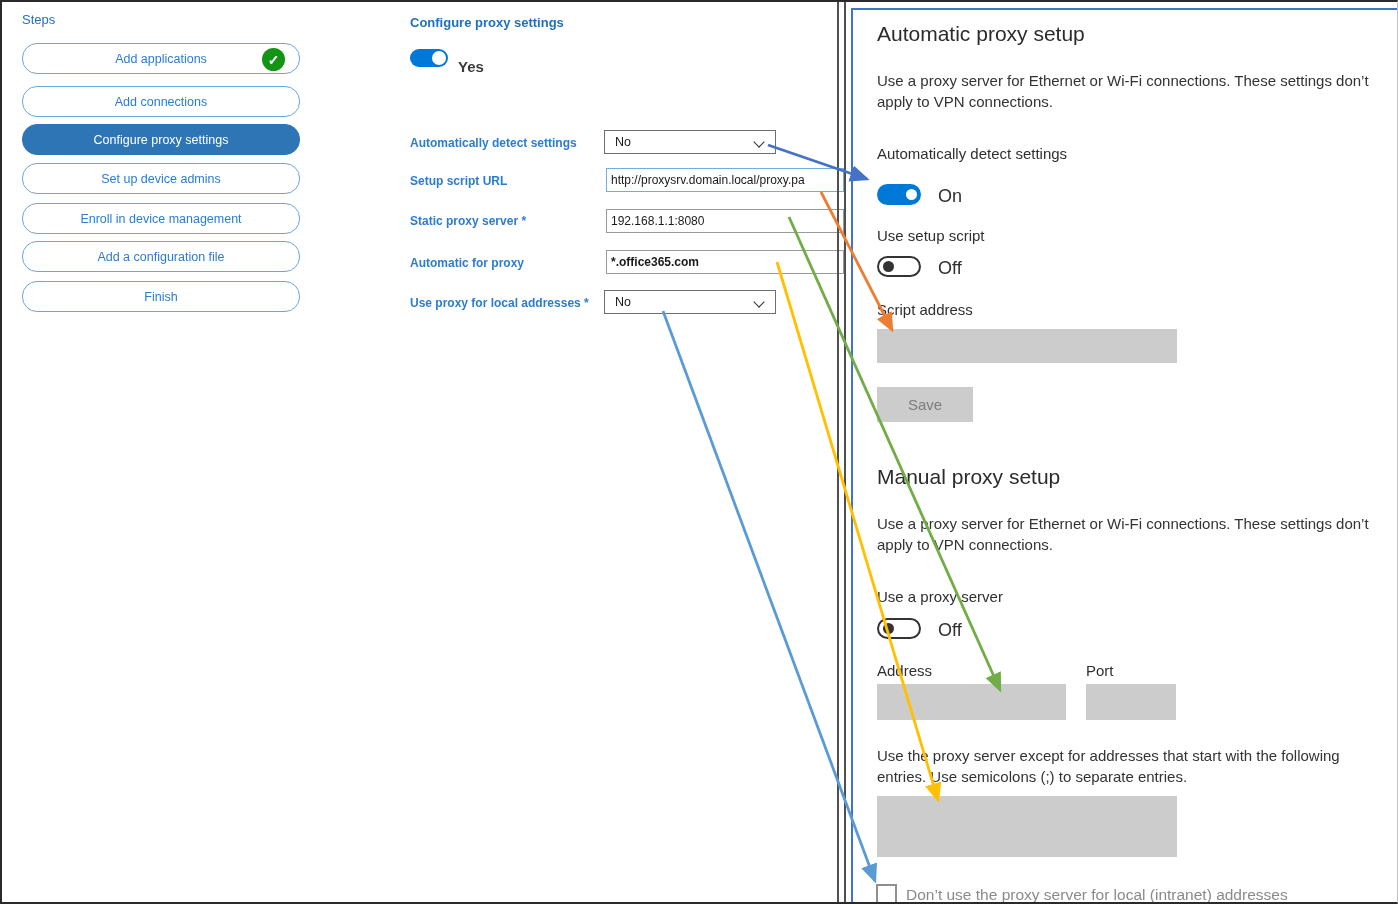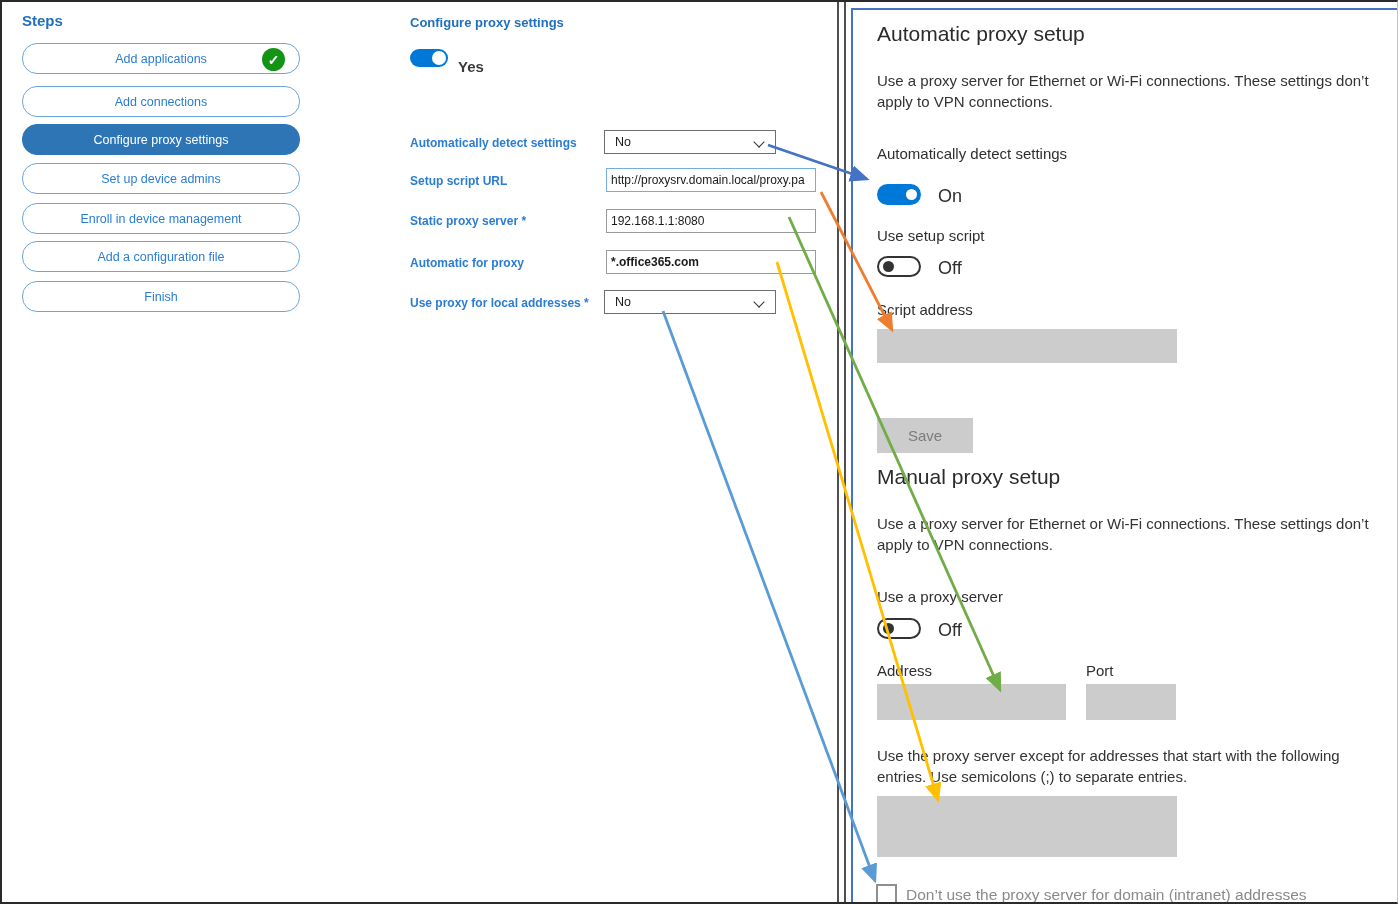--- a/index.html
+++ b/index.html
@@ -6,38 +6,38 @@
     background:#fff;font-family:"Liberation Sans",sans-serif;position:relative;}
   .abs{position:absolute;box-sizing:border-box;}
 
   
   .frame{left:0;top:0;width:1398px;height:904px;
     border-top:2px solid #2a2a2a;border-left:2px solid #2a2a2a;
     border-bottom:2px solid #2a2a2a;border-right:1px solid #c4c4c4;
     pointer-events:none;z-index:40;}
 
   
-  .steps-title{left:22px;top:12px;font-size:15px;font-weight:bold;color:#2170bf;}
+  .steps-title{left:22px;top:12px;font-size:13px;font-weight:normal;color:#2170bf;}
   .step-btn{left:22px;width:278px;height:31px;background:#fff;
     border:1px solid #6aa7dd;border-radius:15px;color:#2b7cd3;font-size:12.5px;
     display:flex;align-items:center;justify-content:center;cursor:pointer;}
   .step-btn.active{background:#2e75b6;border-color:#2e75b6;color:#fff;}
   .check-badge{width:23px;height:23px;border-radius:50%;background:#149414;
     color:#fff;display:flex;align-items:center;justify-content:center;
     font-size:14px;font-weight:bold;right:14px;top:4px;}
 
   
   .form-title{left:410px;top:15px;font-size:13px;font-weight:bold;color:#2170bf;}
   .toggle-sm{left:410px;top:49px;width:38px;height:18px;border-radius:9px;
     background:#0078d7;cursor:pointer;}
   .toggle-sm .knob{position:absolute;right:2px;top:2px;width:14px;height:14px;
     border-radius:50%;background:#fff;}
   .toggle-sm-label{left:458px;top:58px;font-size:15px;color:#3b3b3b;font-weight:bold;}
   .f-label{left:410px;width:190px;font-size:12px;font-weight:600;color:#2b7cd3;}
-  .f-input{left:606px;width:210px;height:24px;border:1px solid #9a9a9a;
+  .f-input{left:606px;width:238px;height:24px;border:1px solid #9a9a9a;
     background:#fff;font-family:"Liberation Sans",sans-serif;font-size:12px;
     color:#1a1a1a;padding:0 4px;outline:none;}
   .f-input.focused{border:1px solid #75ade0;}
   .f-drop{left:604px;width:172px;height:24px;border:1px solid #6e6e6e;background:#fff;
     font-size:12.5px;color:#1a1a1a;display:flex;align-items:center;
     padding:0 10px;cursor:pointer;}
   .f-drop .chev{position:absolute;right:12px;top:7px;width:7px;height:7px;
     border-right:1.7px solid #333;border-bottom:1.7px solid #333;
     transform:rotate(45deg);}
 
@@ -54,21 +54,21 @@
     background:#0078d7;cursor:pointer;}
   .toggle-on .knob{position:absolute;right:4px;top:5px;width:11px;height:11px;
     border-radius:50%;background:#fff;}
   .toggle-off{left:877px;width:44px;height:21px;border-radius:11px;background:#fff;
     border:2px solid #333;cursor:pointer;}
   .toggle-off .knob{position:absolute;left:4px;top:3px;width:11px;height:11px;
     border-radius:50%;background:#333;}
   .t-state{left:938px;font-size:18px;color:#2f2f2f;}
   .gray-box{background:#cccccc;}
   .save-btn{left:877px;width:96px;height:35px;background:#cccccc;color:#7c7c7c;
-    font-size:15px;display:flex;align-items:center;justify-content:center;cursor:pointer;margin-top:31px;}
+    font-size:15px;display:flex;align-items:center;justify-content:center;cursor:pointer;}
   .cbox{left:876px;top:884px;width:21px;height:21px;border:2px solid #8f8f8f;
     background:#fff;cursor:pointer;}
   .cbox-label{left:906px;top:886px;font-size:15.5px;color:#8a8a8a;}
 
   #arrows{left:0;top:0;width:1398px;height:904px;z-index:60;pointer-events:none;}
 </style>
 </head>
 <body>
 
 <div class="abs steps-title">Steps</div>
@@ -158,21 +158,21 @@
 
 <div class="abs l-set" style="top:662px">Address</div>
 <div class="abs l-set" style="left:1086px;top:662px">Port</div>
 <div class="abs gray-box" style="left:877px;top:684px;width:189px;height:36px"></div>
 <div class="abs gray-box" style="left:1086px;top:684px;width:90px;height:36px"></div>
 
 <div class="abs p-set" style="top:745px;width:470px">Use the proxy server except for addresses that start with the following entries. Use semicolons (;) to separate entries.</div>
 <div class="abs gray-box" style="left:877px;top:796px;width:300px;height:61px"></div>
 
 <div class="abs cbox"></div>
-<div class="abs cbox-label">Don’t use the proxy server for domain (intranet) addresses</div>
+<div class="abs cbox-label">Don’t use the proxy server for local (intranet) addresses</div>
 
 <svg id="arrows" class="abs" xmlns="http://www.w3.org/2000/svg">
     <defs>
       <marker id="ah0" markerWidth="8" markerHeight="8" refX="6" refY="3" orient="auto">
         <path d="M0,0 L7,3 L0,6 z" fill="#4472c4"></path>
       </marker>
       <marker id="ah1" markerWidth="8" markerHeight="8" refX="6" refY="3" orient="auto">
         <path d="M0,0 L7,3 L0,6 z" fill="#ed7d31"></path>
       </marker>
       <marker id="ah2" markerWidth="8" markerHeight="8" refX="6" refY="3" orient="auto">

